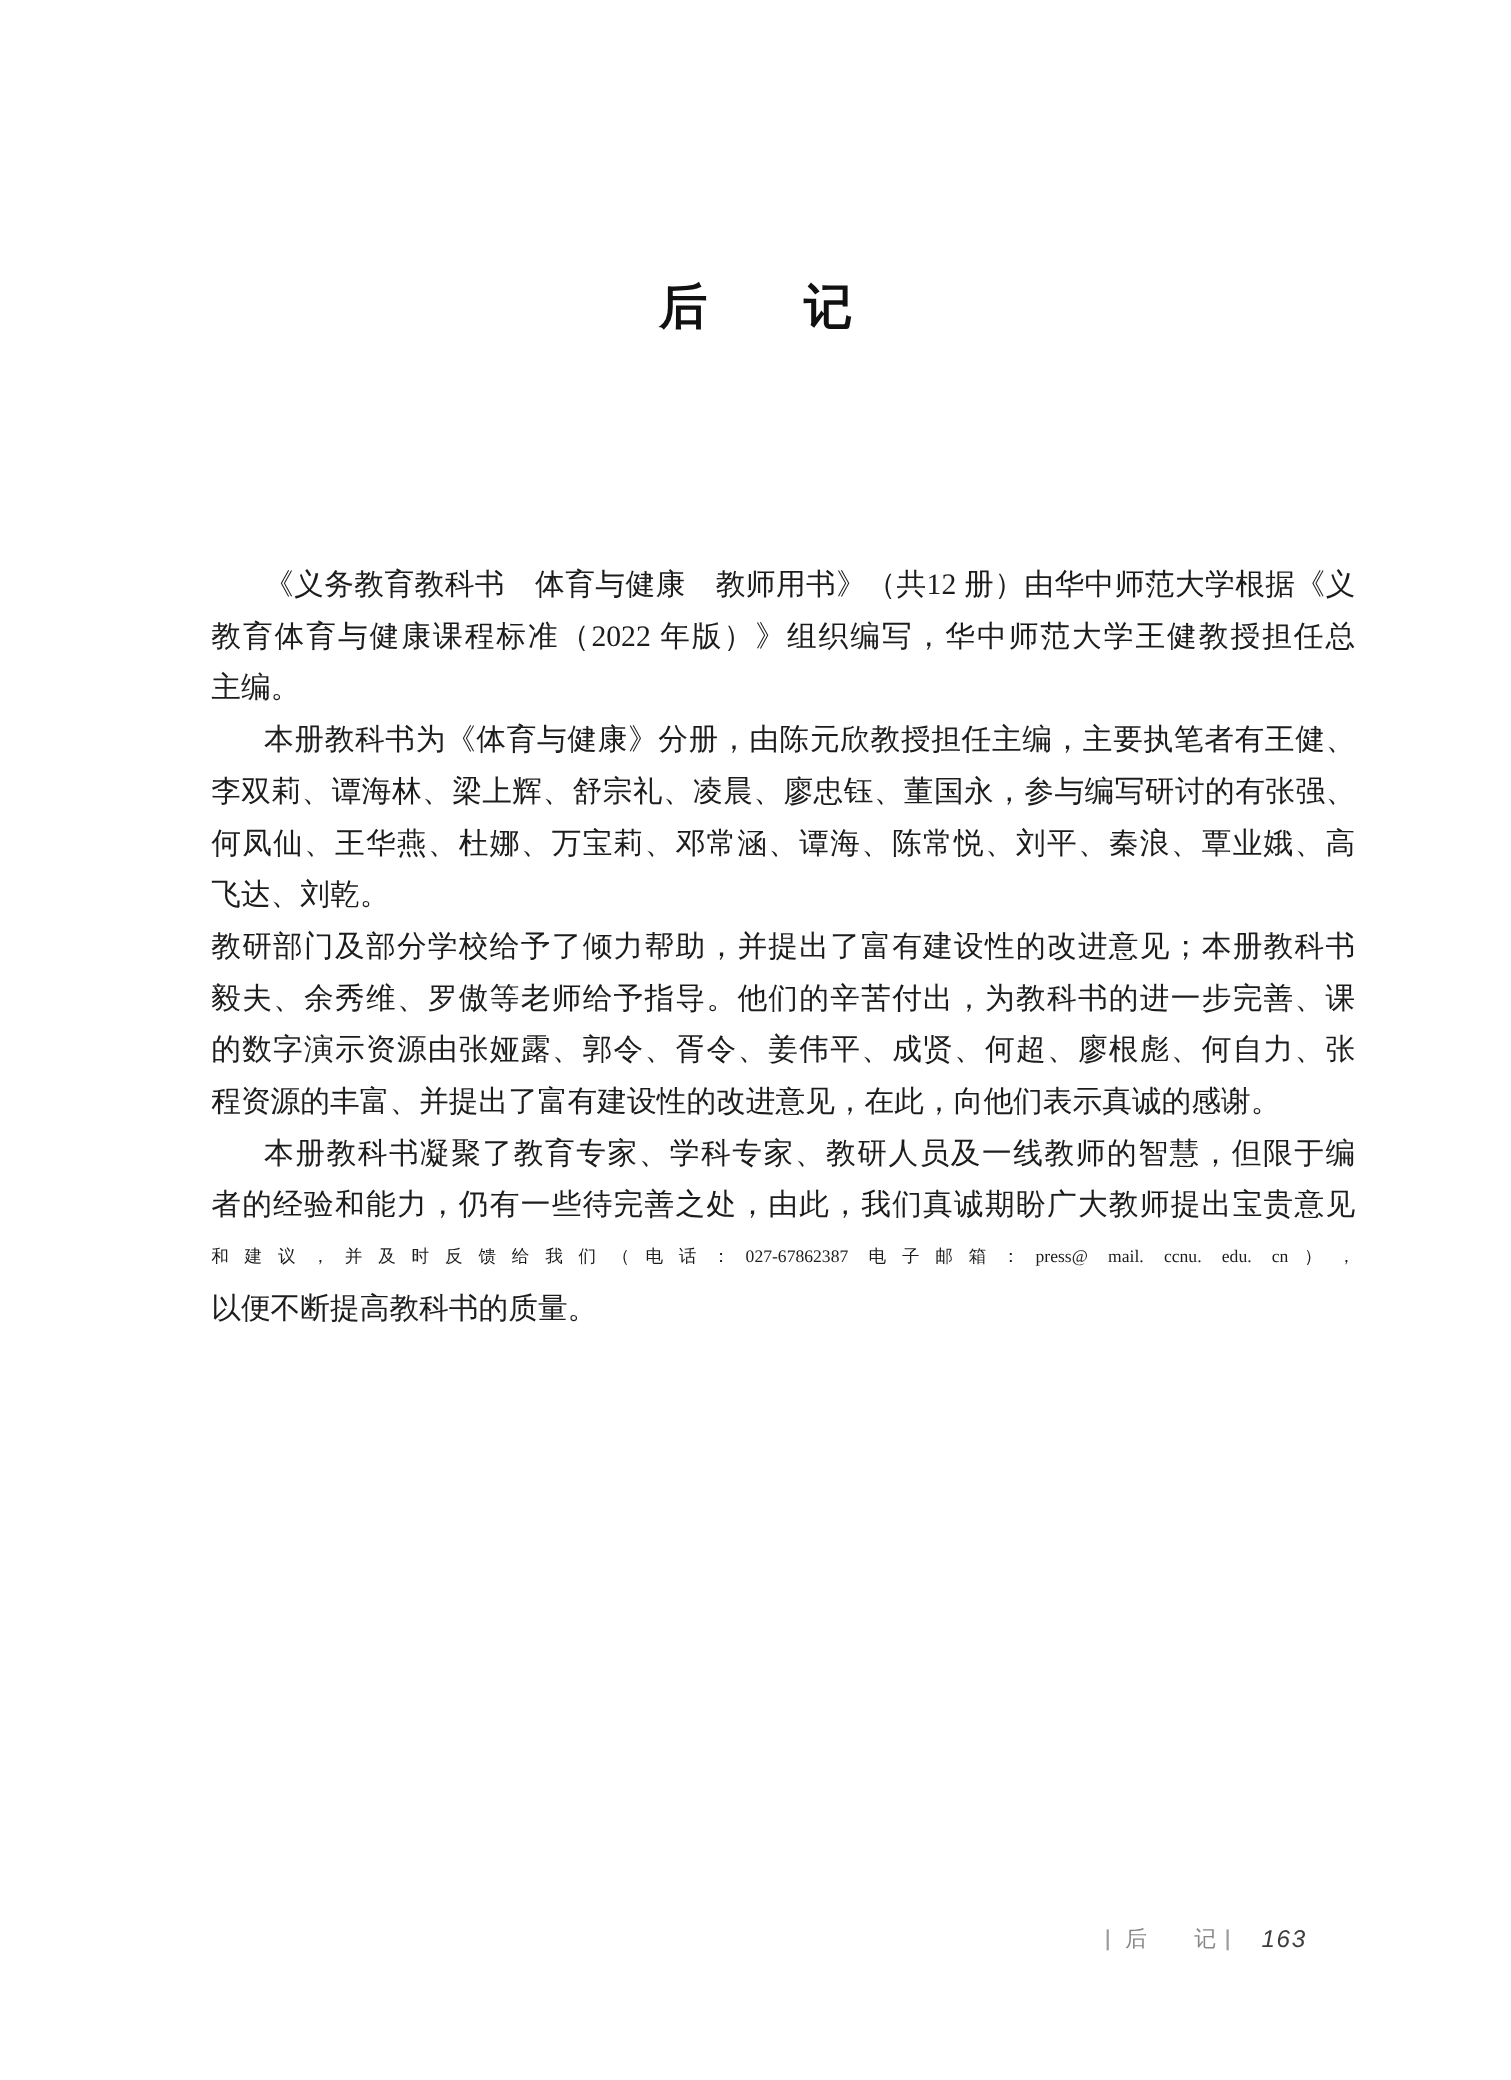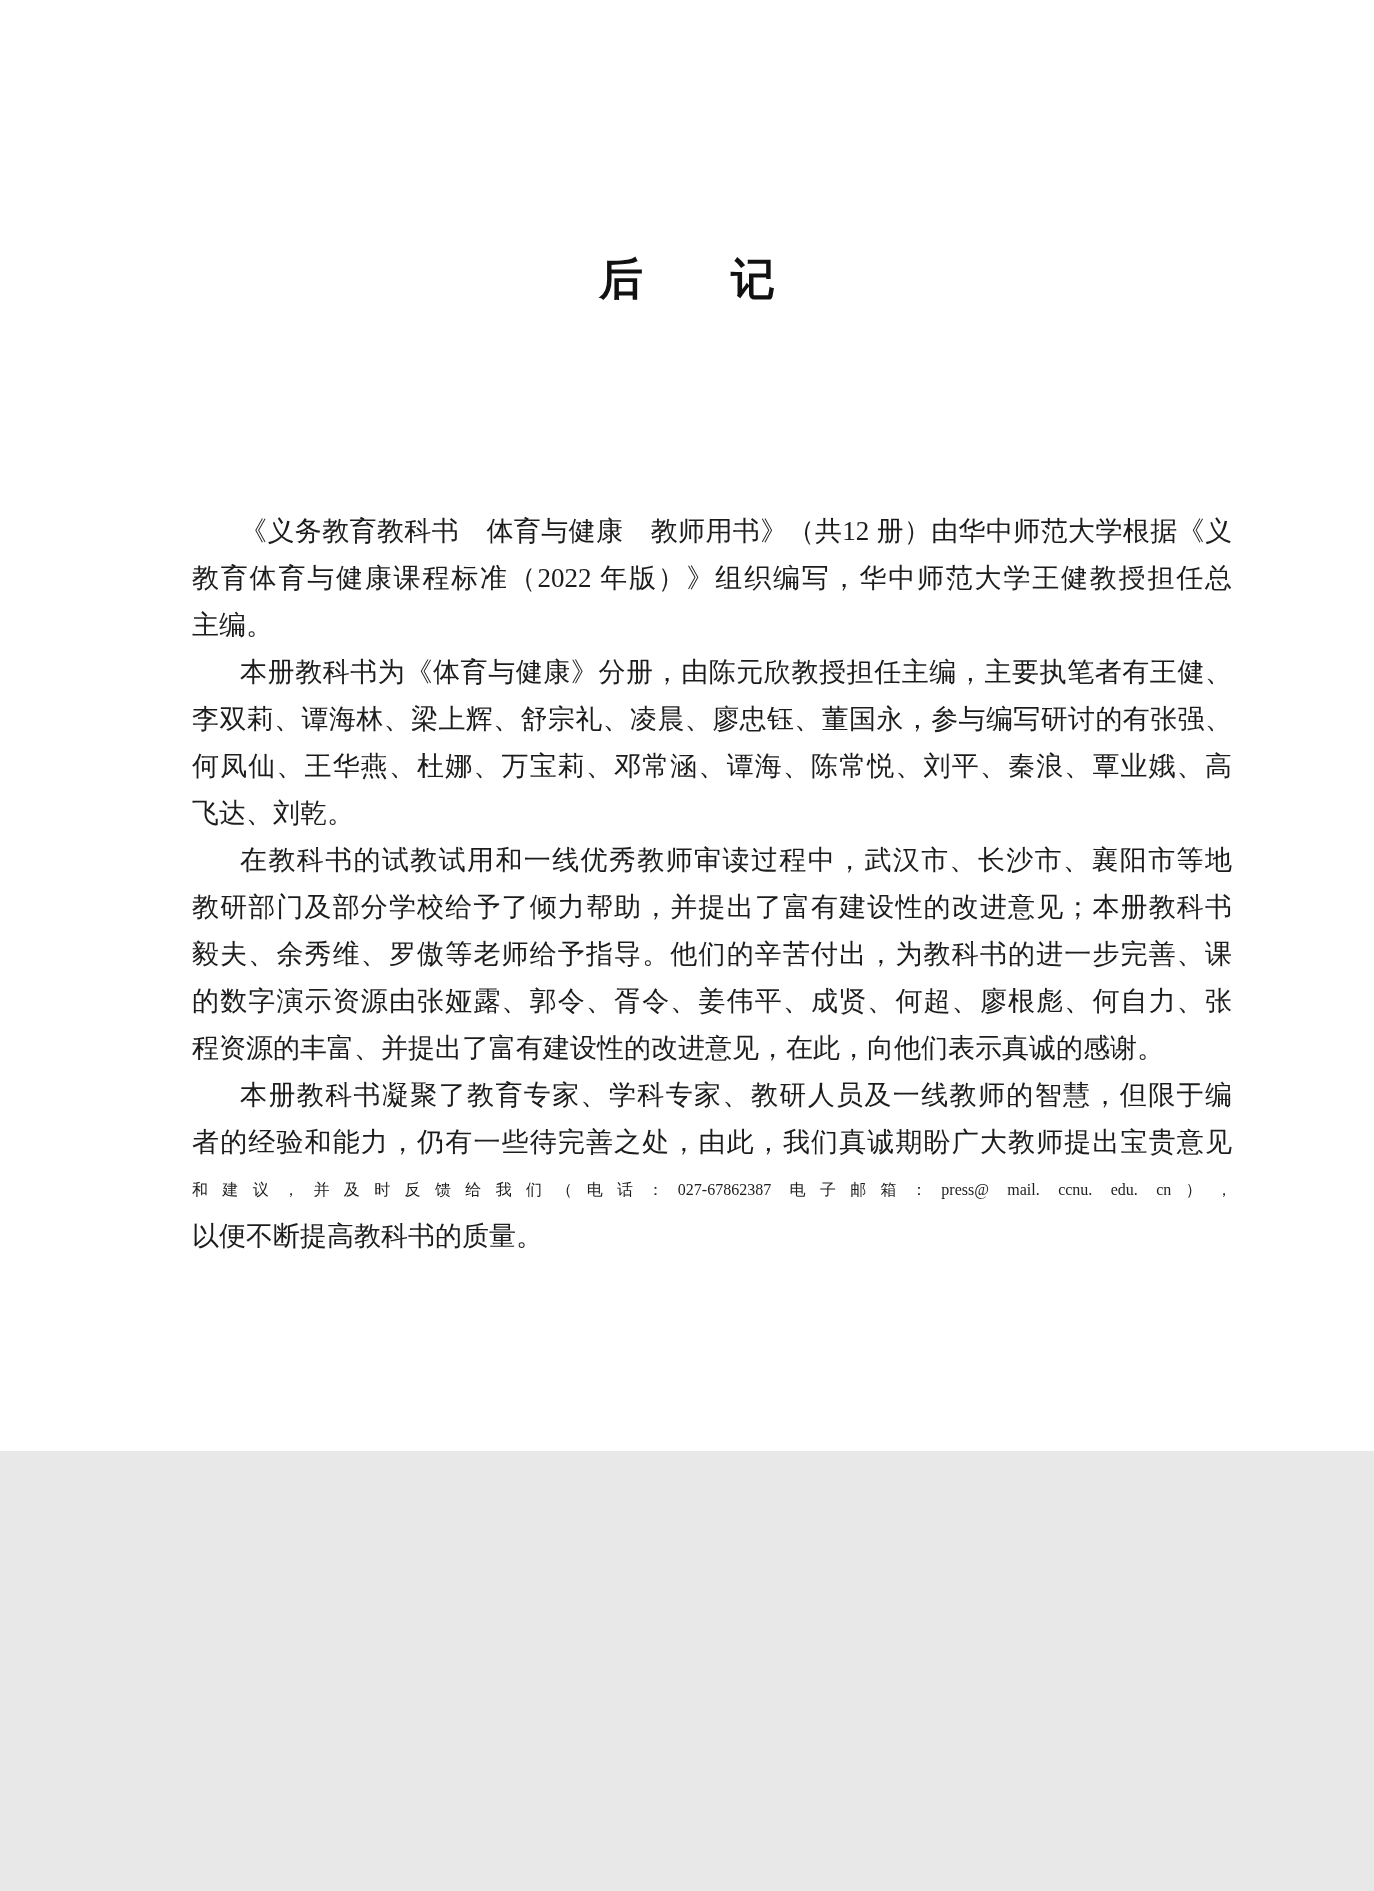--- a/index.html
+++ b/index.html
@@ -1,19 +1,19 @@
 <!DOCTYPE html>
 <html><head>
 <meta charset="utf-8">
 <style>
   html,body { margin:0; padding:0; background:#e8e8e8; }
   .page {
     position: relative;
     width: 1374px;
-    height: 1451px;
+    height: 1891px;
     margin: 0 auto;
     background: #ffffff;
     font-family: "Liberation Serif", "DejaVu Serif", serif;
     color: #1c1c1c;
     overflow: hidden;
   }
   .title {
     position: absolute;
     top: 250px;
     left: 0;
@@ -90,21 +90,20 @@
         <div class="line">教育体育与健康课程标准（2022 年版）》组织编写，华中师范大学王健教授担任总</div>
         <div class="line last">主编。</div>
       </div>
       <div class="para">
         <div class="line first">本册教科书为《体育与健康》分册，由陈元欣教授担任主编，主要执笔者有王健、</div>
         <div class="line">李双莉、谭海林、梁上辉、舒宗礼、凌晨、廖忠钰、董国永，参与编写研讨的有张强、</div>
         <div class="line">何凤仙、王华燕、杜娜、万宝莉、邓常涵、谭海、陈常悦、刘平、秦浪、覃业娥、高</div>
         <div class="line last">飞达、刘乾。</div>
       </div>
       <div class="para">
-        <div class="line first">在教科书的试教试用和一线优秀教师审读过程中，武汉市、长沙市、襄阳市等地</div>
         <div class="line">教研部门及部分学校给予了倾力帮助，并提出了富有建设性的改进意见；本册教科书</div>
         <div class="line">毅夫、余秀维、罗傲等老师给予指导。他们的辛苦付出，为教科书的进一步完善、课</div>
         <div class="line">的数字演示资源由张娅露、郭令、胥令、姜伟平、成贤、何超、廖根彪、何自力、张</div>
         <div class="line last">程资源的丰富、并提出了富有建设性的改进意见，在此，向他们表示真诚的感谢。</div>
       </div>
       <div class="para">
         <div class="line first">本册教科书凝聚了教育专家、学科专家、教研人员及一线教师的智慧，但限于编</div>
         <div class="line">者的经验和能力，仍有一些待完善之处，由此，我们真诚期盼广大教师提出宝贵意见</div>
         <div class="line">和建议，并及时反馈给我们（电话：027-67862387 电子邮箱：press@ mail. ccnu. edu. cn），</div>
         <div class="line last">以便不断提高教科书的质量。</div>

